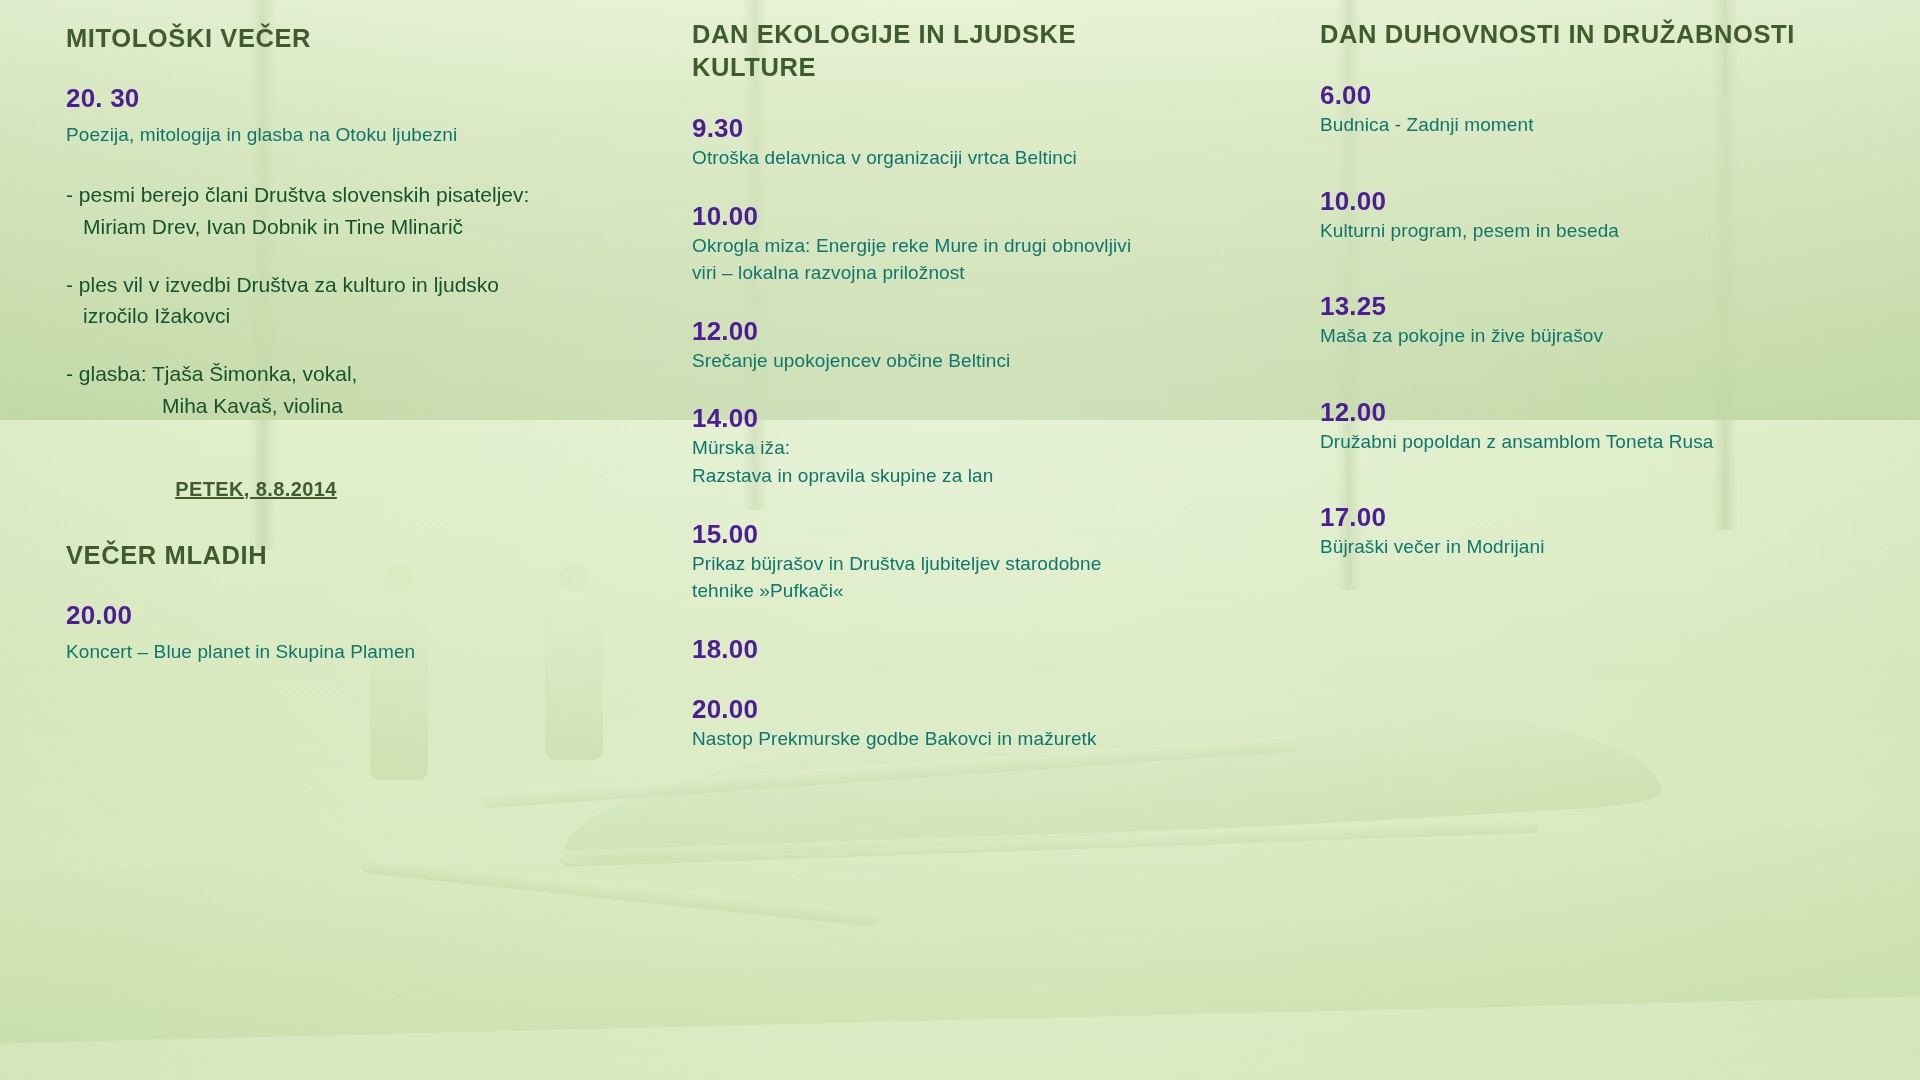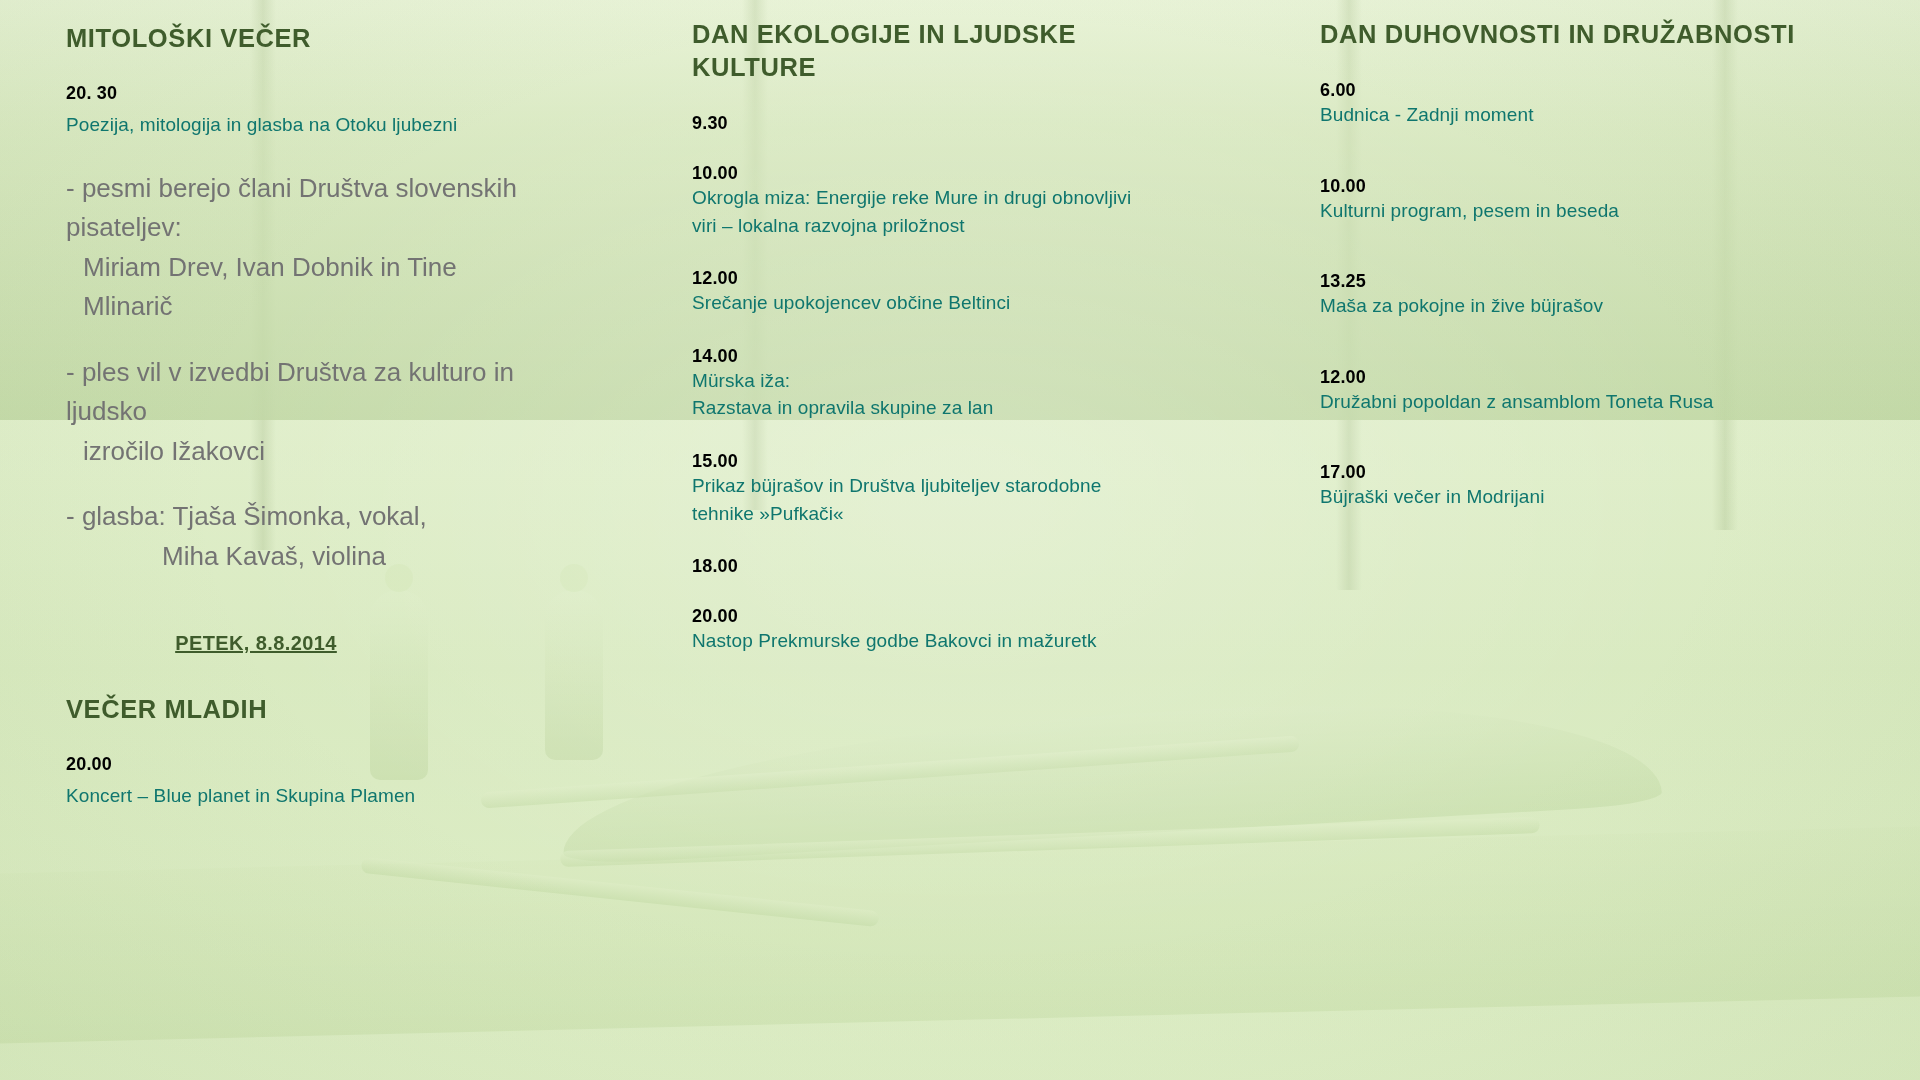--- a/index.html
+++ b/index.html
@@ -132,36 +132,36 @@
     margin: 0 0 28px 0;
     text-transform: uppercase;
   }
 
   .time-block {
     margin-bottom: 26px;
     color: #3f5c2c;
   }
   .time-strong {
     font-weight: bold;
-    font-size: 18px;
-    color: #000000;
+    font-size: 26px;
+    color: #4c1d95;
     letter-spacing: 0.2px;
   }
   .desc {
     font-size: 19px;
     color: #0f766e;
     line-height: 1.45;
     letter-spacing: 0.1px;
   }
 
   
   .stacked .time-strong { display: block; margin-bottom: 7px; }
   .bullet {
-    font-size: 26px;
-    color: #737373;
+    font-size: 21px;
+    color: #14532d;
     line-height: 1.52;
     margin-bottom: 26px;
   }
   .bullet .indent-1 { display: block; padding-left: 17px; }
   .bullet .indent-2 { display: block; padding-left: 96px; }
 
   .friday {
     text-align: center;
     font-weight: bold;
     font-size: 20px;
@@ -245,20 +245,21 @@
         <span class="time-strong">20.00</span>
         <span class="desc">Koncert – Blue planet in Skupina Plamen</span>
       </div>
     </div>
 
     <div class="col col-2">
       <div class="col-title">DAN EKOLOGIJE IN LJUDSKE KULTURE</div>
 
       <div class="row">
         <span class="time-strong">9.30</span>
+        <span class="desc">Otroška delavnica v organizaciji vrtca Beltinci</span>
       </div>
       <div class="row">
         <span class="time-strong">10.00</span>
         <span class="desc">Okrogla miza:  Energije reke Mure in drugi obnovljivi viri – lokalna razvojna priložnost</span>
       </div>
       <div class="row">
         <span class="time-strong">12.00</span>
         <span class="desc">Srečanje upokojencev občine Beltinci</span>
       </div>
       <div class="row">

